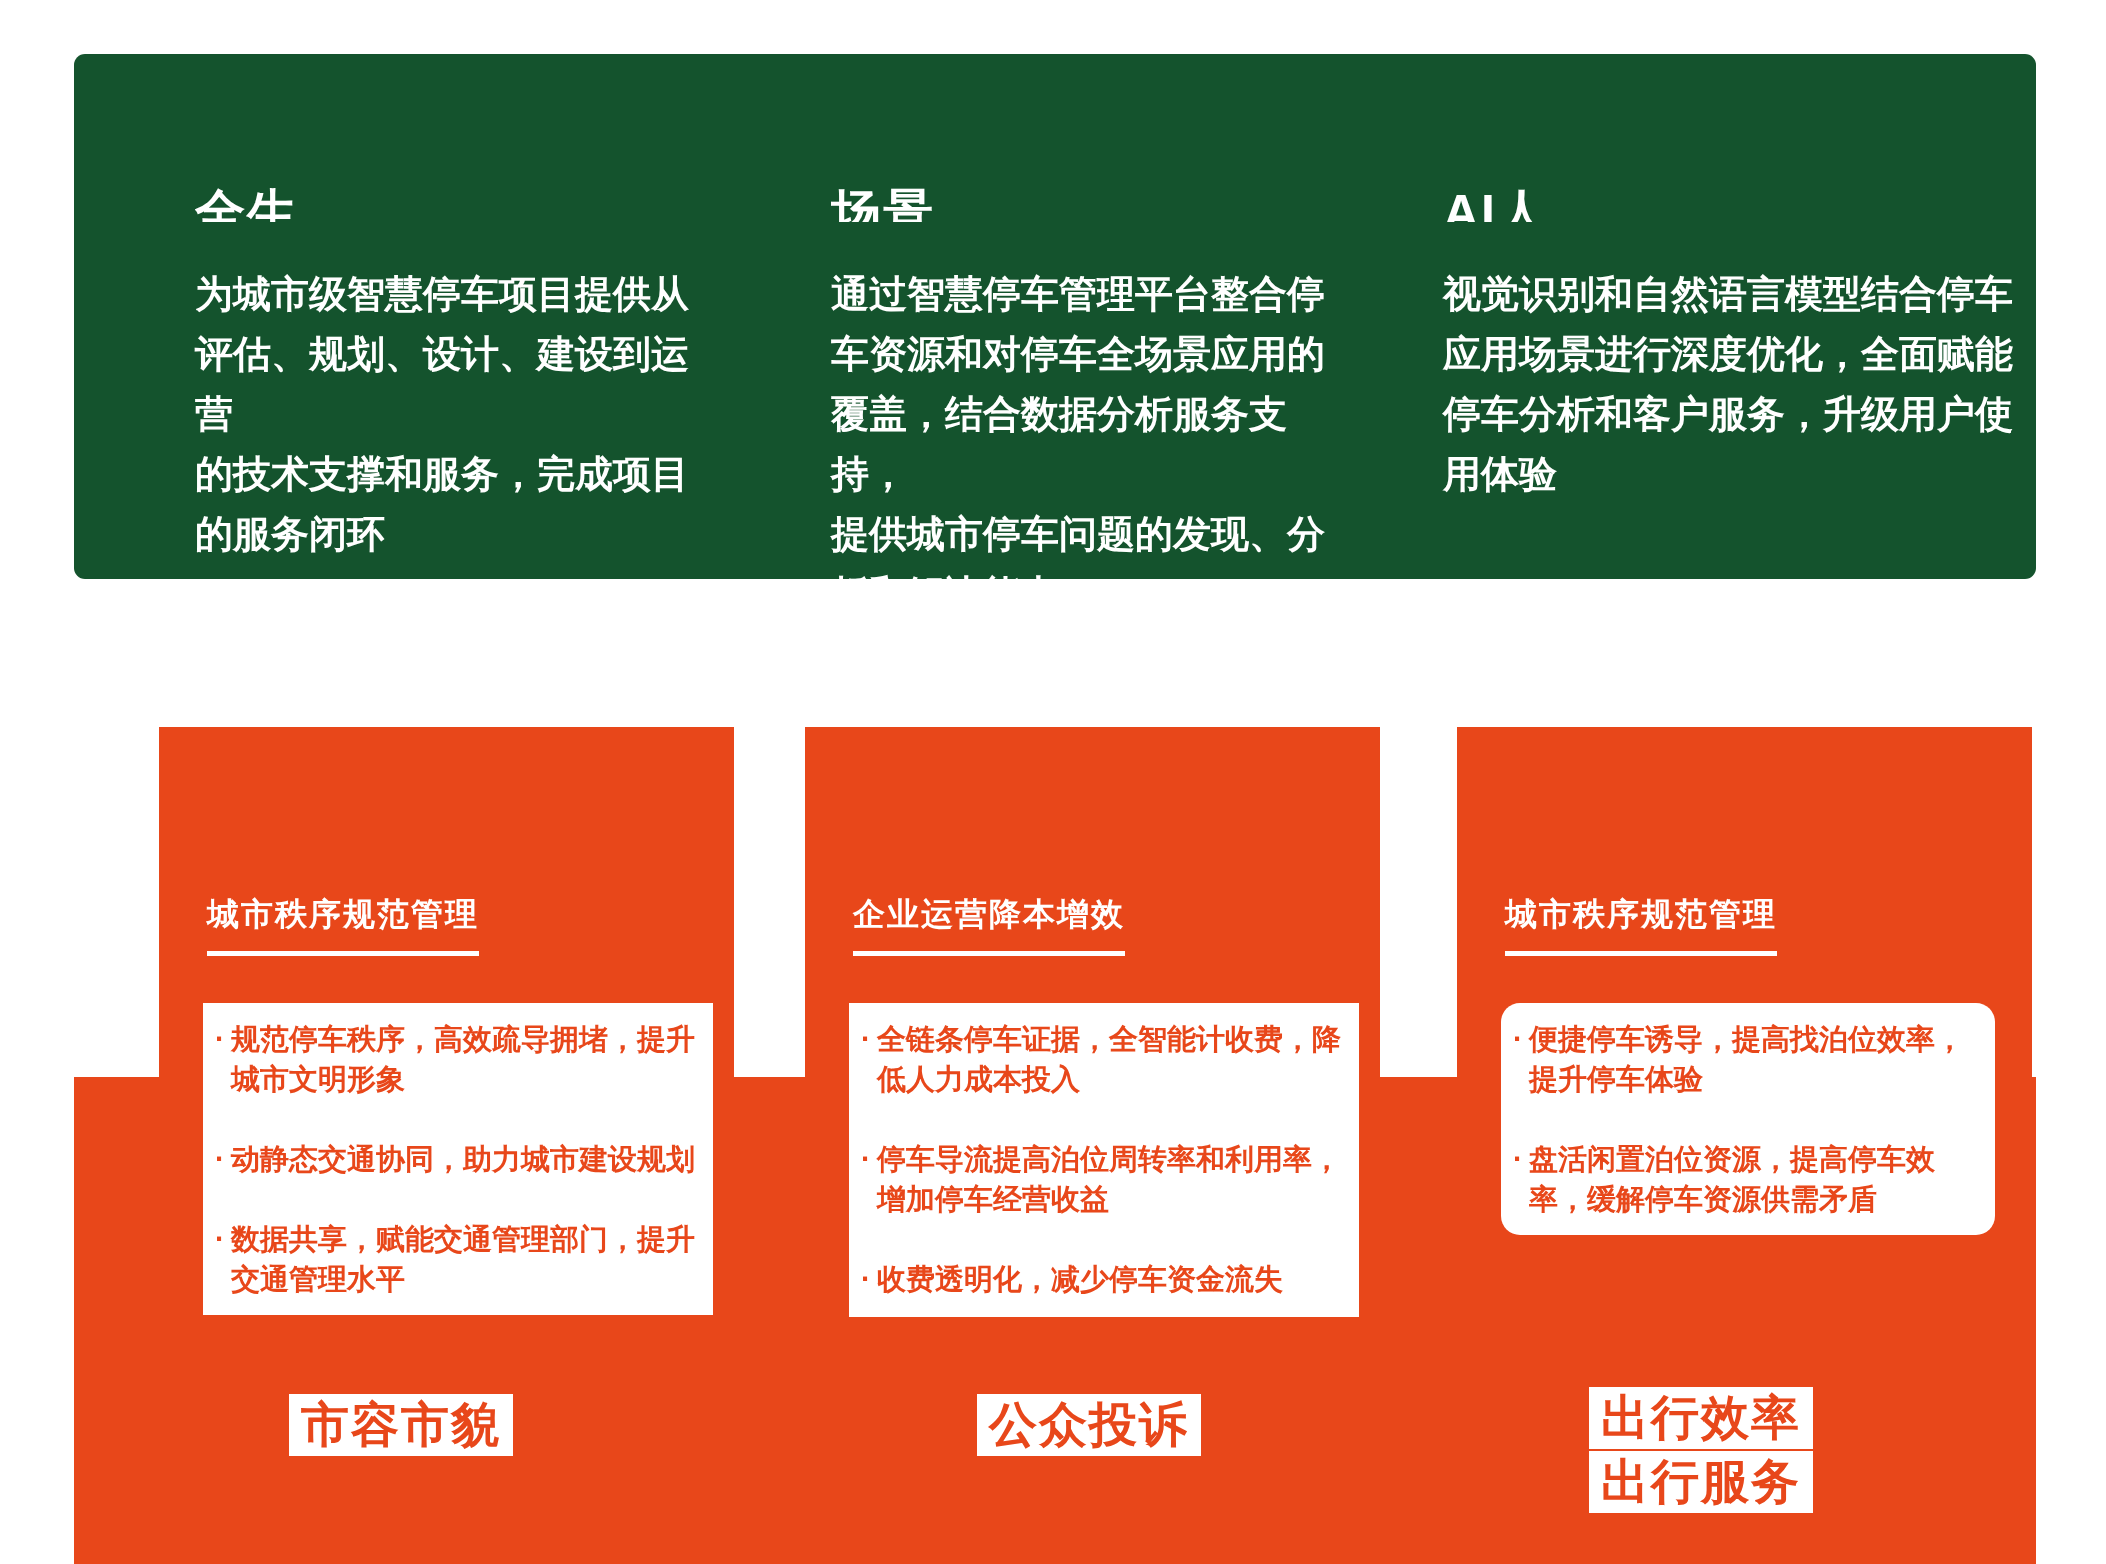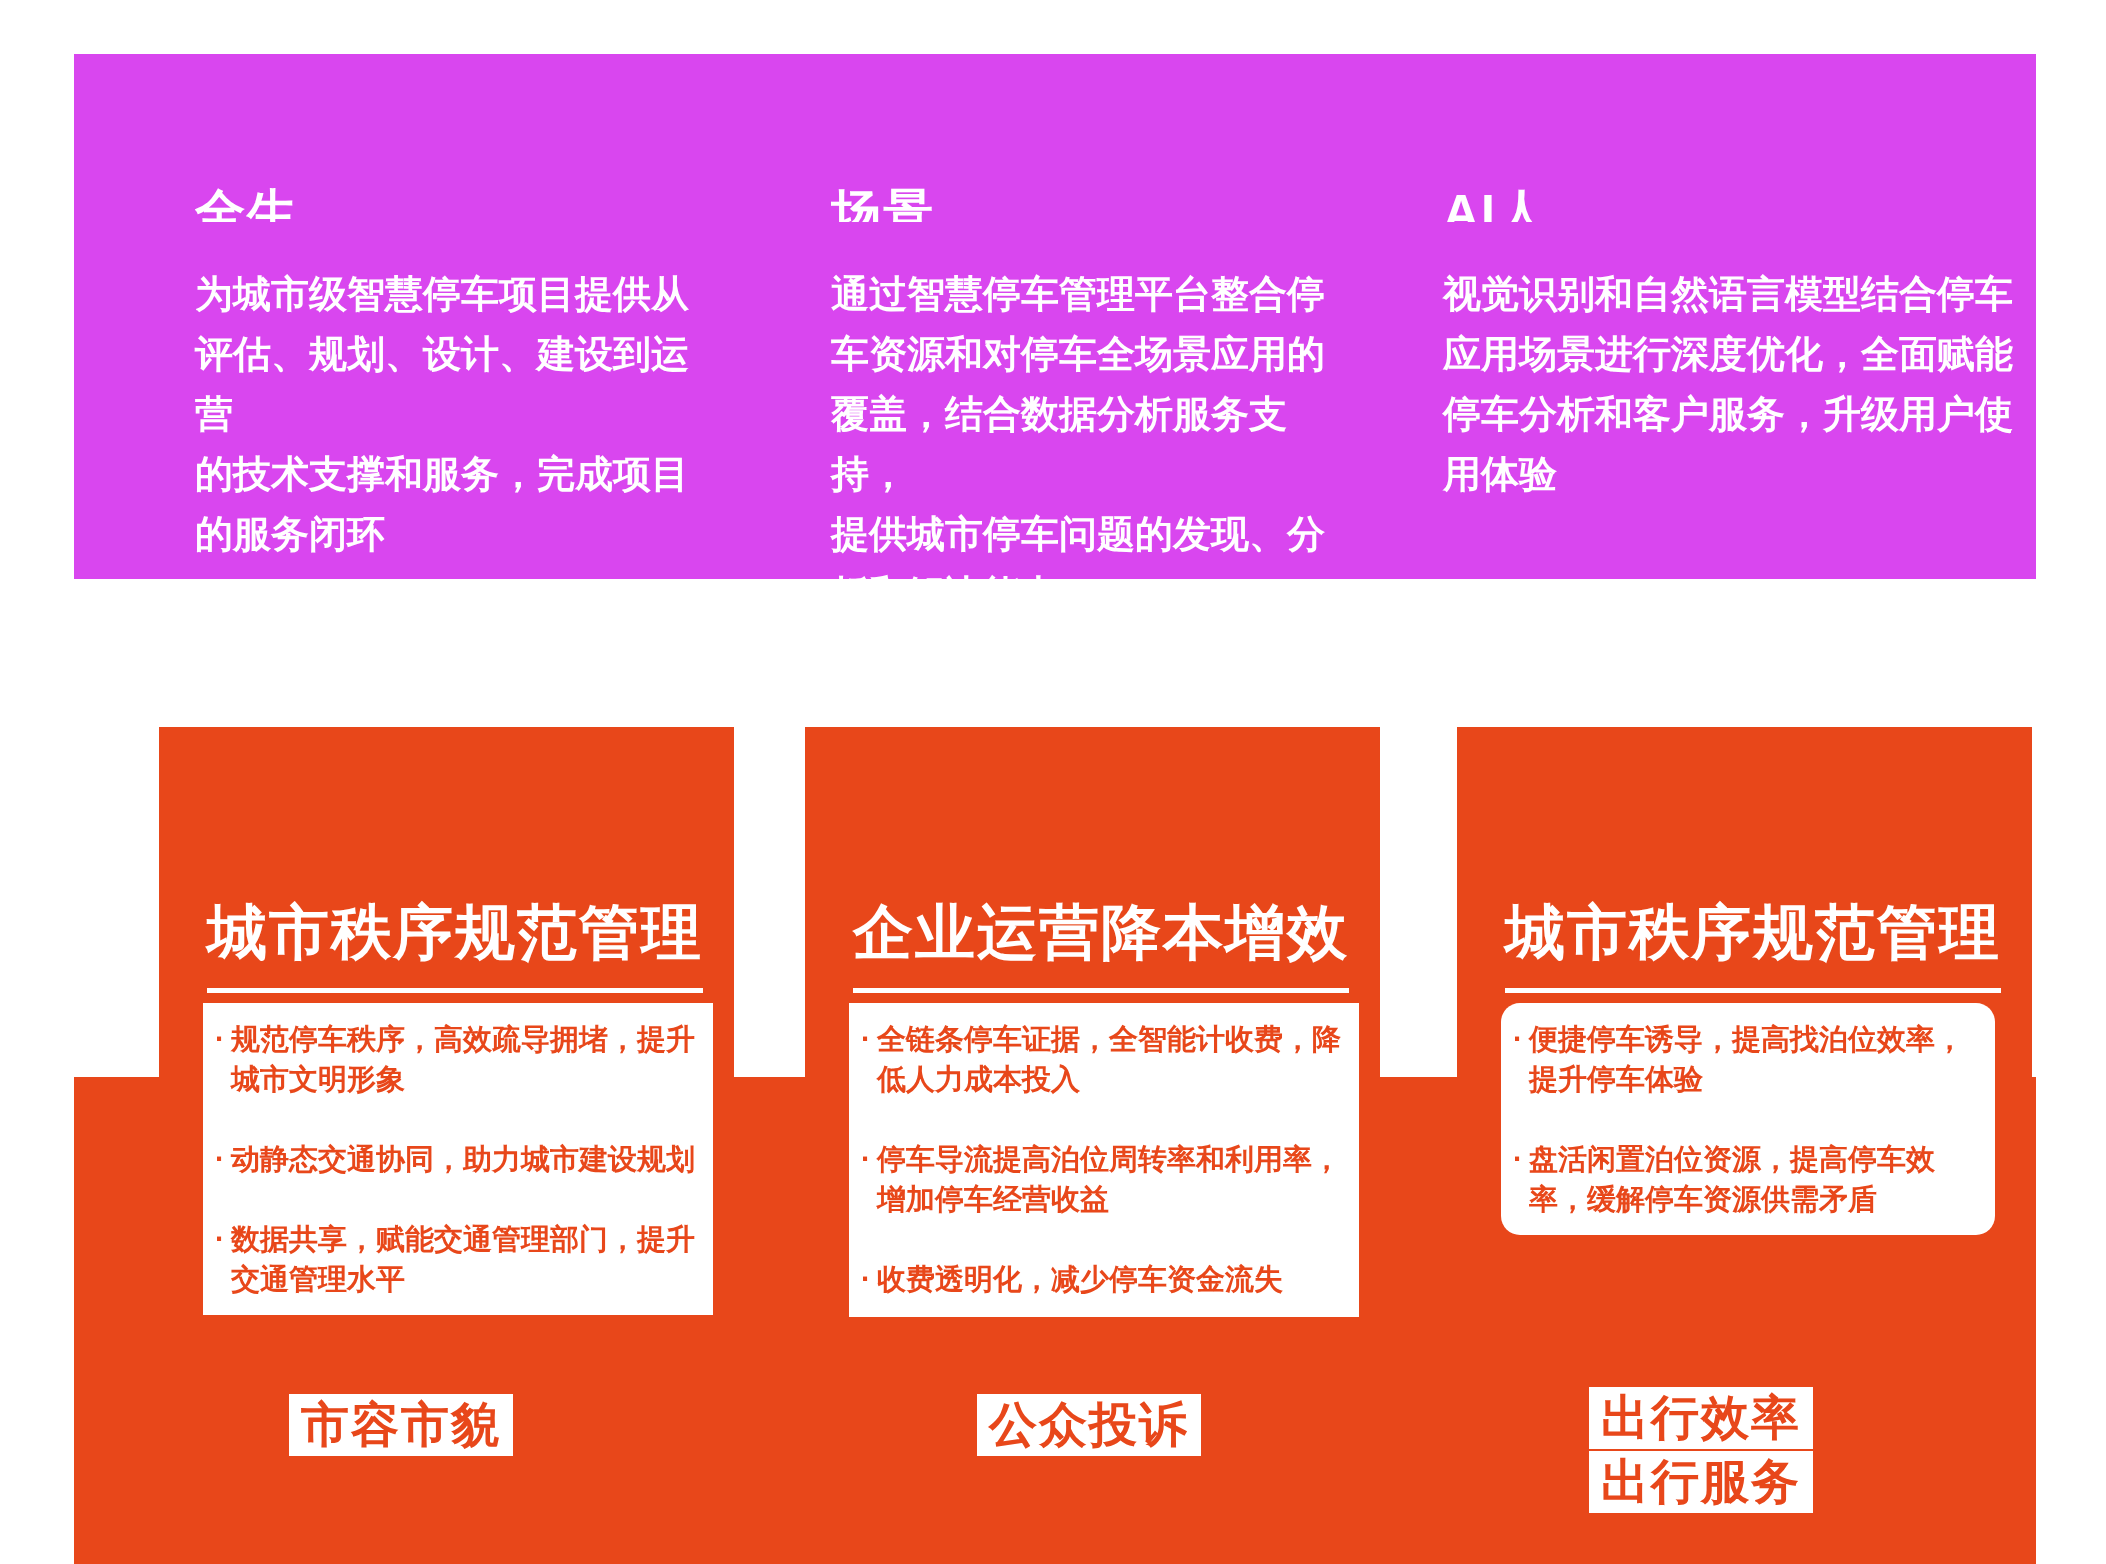--- a/index.html
+++ b/index.html
@@ -10,21 +10,22 @@
     background: #ffffff;
     overflow: hidden;
     font-family: "Liberation Sans", sans-serif;
   }
 
   
   .top-banner {
     position: absolute;
     left: 74px; top: 54px;
     width: 1962px; height: 525px;
-    background: #d946ef;
+    background: #14532d;
+    border-radius: 11px;
   }
   .top-col { position: absolute; top: 134px; }
   .top-col-1 { left: 121px; width: 520px; }
   .top-col-2 { left: 757px; width: 530px; }
   .top-col-3 { left: 1369px; width: 610px; }
   .top-heading {
     height: 34px;              
     overflow: hidden;
     color: #ffffff;
     font-size: 50px;
@@ -56,21 +57,21 @@
     position: absolute;
     left: 0; top: 0; right: 0;
     height: 352px;
     background: #E8471A;
   }
   .card-title {
     position: absolute;
     left: 48px; top: 166px;
     margin: 0;
     color: #ffffff;
-    font-size: 60px;
+    font-size: 32px;
     font-weight: bold;
     letter-spacing: 2px;
     white-space: nowrap;
   }
   .card-title .title-text {
     display: inline-block;
     padding-bottom: 14px;
     border-bottom: 5px solid #ffffff;
   }
   .white-box {

